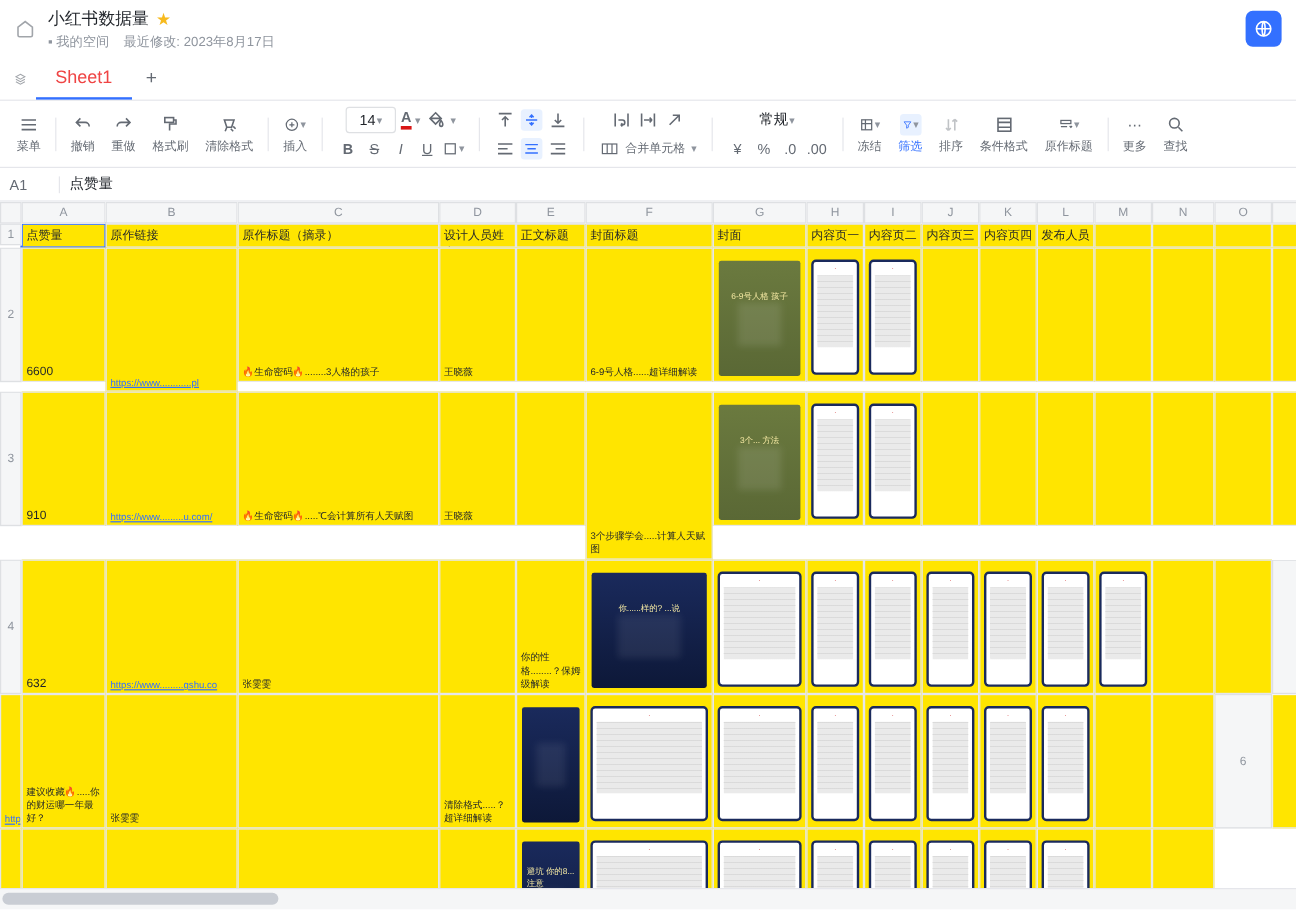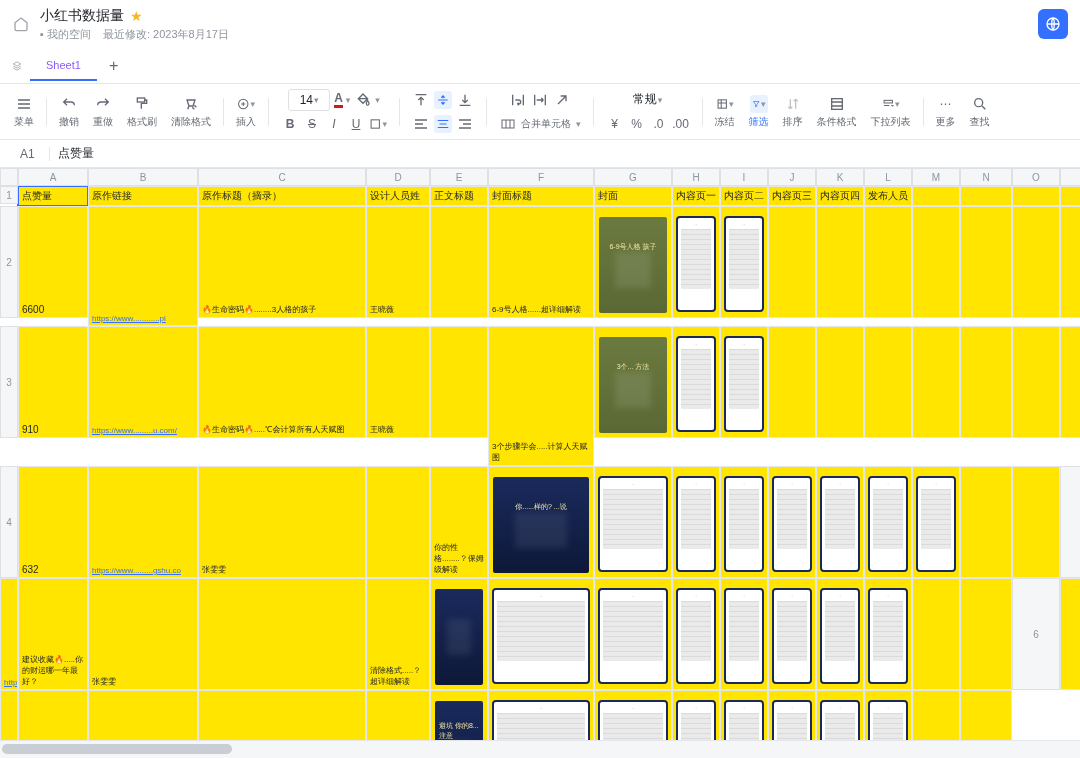--- a/index.html
+++ b/index.html
@@ -10,42 +10,42 @@
 .home-icon { width: 20px; height: 20px; margin-right: 10px; opacity: 0.6; }
 .title-block { flex: 1; }
 .doc-title { font-size: 14px; font-weight: 500; display: flex; align-items: center; gap: 6px; }
 .star { color: #f7ba1e; }
 .sub-meta { font-size: 11px; color: #8f959e; display: flex; gap: 12px; margin-top: 2px; align-items: center; }
 .share-btn { background: #3370ff; color: #fff; border-radius: 6px; width: 30px; height: 30px; display: flex; align-items: center; justify-content: center; }
 
 
 .sheet-tabs { display: flex; align-items: center; border-bottom: 1px solid #e5e6eb; height: 36px; padding: 0 8px; gap: 4px; }
 .layers-icon { opacity: 0.6; padding: 4px; }
-.sheet-tab { padding: 8px 16px; color: #8b5cf6; border-bottom: 2px solid #3370ff; font-size: 11px; }
+.sheet-tab { padding: 8px 16px; color: #ef4444; border-bottom: 2px solid #3370ff; font-size: 15px; }
 .add-sheet { padding: 8px; color: #646a73; font-size: 16px; }
 
 
 .toolbar { display: flex; align-items: center; padding: 4px 8px; border-bottom: 1px solid #e5e6eb; height: 56px; gap: 2px; flex-wrap: nowrap; overflow: hidden; }
 .tool-group { display: flex; flex-direction: column; align-items: center; padding: 2px 6px; }
 .tool-icon-row { display: flex; gap: 4px; align-items: center; height: 24px; }
 .tool-label { font-size: 10px; color: #646a73; margin-top: 2px; }
 .divider { width: 1px; height: 28px; background: #e5e6eb; margin: 0 4px; }
 .ticon { width: 18px; height: 18px; display: inline-flex; align-items: center; justify-content: center; color: #646a73; }
 .ticon svg { width: 16px; height: 16px; }
 .ticon.active { color: #3370ff; background: #e8f1ff; border-radius: 3px; padding: 2px; }
 .font-size { width: 42px; height: 22px; border: 1px solid #dee0e3; border-radius: 3px; font-size: 12px; text-align: center; display: flex; align-items: center; justify-content: center; }
 .color-btn { display: inline-flex; align-items: center; gap: 2px; color: #646a73; }
 .color-underline { border-bottom: 3px solid #000; display: inline-block; line-height: 1; padding-bottom: 1px; font-weight: bold; }
 .color-underline.red { border-bottom-color: #d91616; }
 .fmt-select { font-size: 12px; color: #1f2329; padding: 0 4px; }
 .dd { font-size: 9px; color: #8f959e; margin-left: 1px; }
 
 
 .cellref-bar { display: flex; align-items: center; height: 28px; border-bottom: 1px solid #e5e6eb; font-size: 12px; }
-.cellref { width: 50px; padding: 0 20px; border-right: 1px solid #e5e6eb; color: #646a73; }
+.cellref { width: 50px; padding: 0 8px; border-right: 1px solid #e5e6eb; color: #646a73; }
 .cellval { padding: 0 8px; flex: 1; }
 
 
 .grid-scroll { overflow: auto; height: calc(758px - 48px - 36px - 56px - 28px - 18px); position: relative; }
 .grid { display: grid; grid-template-columns: 18px 70px 110px 168px 64px 58px 106px 78px 48px 48px 48px 48px 48px 48px 52px 48px 48px; font-size: 10px; }
 .colhdr, .rowhdr { background: #f5f6f7; border: 0.5px solid #dee0e3; color: #8f959e; text-align: center; font-size: 10px; height: 18px; line-height: 18px; position: sticky; }
 .colhdr { top: 0; z-index: 2; }
 .rowhdr { left: 0; z-index: 1; }
 .corner { background: #f5f6f7; border: 0.5px solid #dee0e3; position: sticky; left: 0; top: 0; z-index: 3; }
 .cell { border: 0.5px solid #e5e6eb; padding: 2px 3px; overflow: hidden; background: #fff; }
@@ -315,21 +315,21 @@
     <span class="tool-label">条件格式</span>
   </div>
   <div class="tool-group">
     <span class="ticon">
         <svg viewBox="0 0 24 24" stroke="currentColor" stroke-width="2" fill="none">
           <rect x="4" y="5" width="16" height="5"></rect>
           <path d="M4 15h10M18 14l2 2 2-2"></path>
         </svg>
         <span class="dd">▾</span>
       </span>
-    <span class="tool-label">下拉列表</span>
+    <span class="tool-label">原作标题</span>
   </div>
   <div class="divider"></div>
   <div class="tool-group">
     <span class="ticon">⋯</span>
     <span class="tool-label">更多</span>
   </div>
   <div class="tool-group">
     <span class="ticon">
         <svg viewBox="0 0 24 24" stroke="currentColor" stroke-width="2" fill="none">
           <circle cx="10" cy="10" r="6"></circle>

